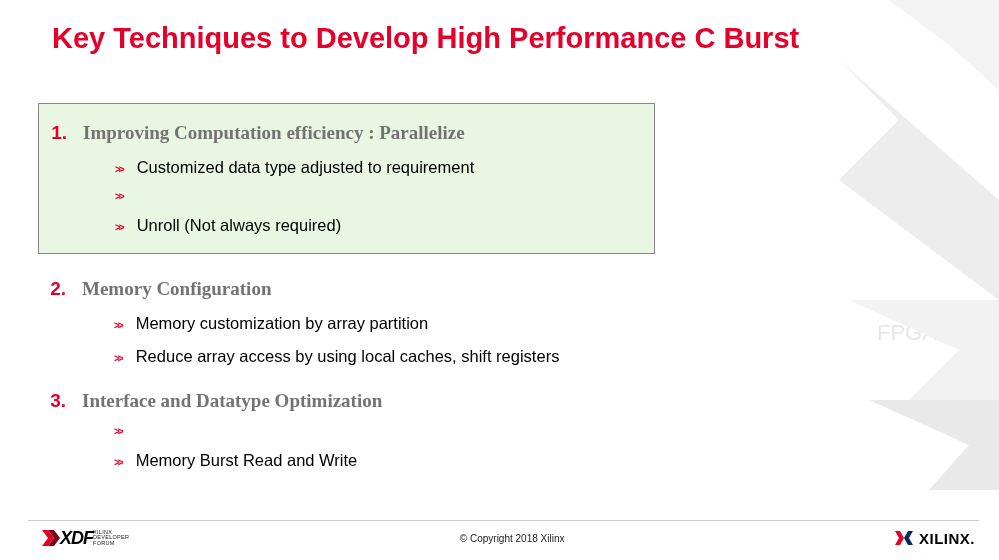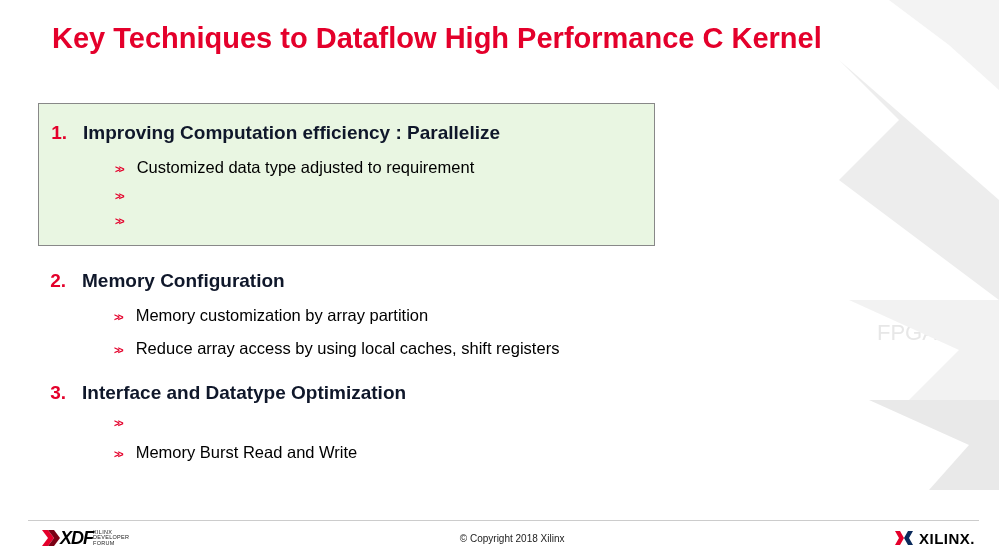--- a/index.html
+++ b/index.html
@@ -33,23 +33,24 @@
     color: #E4002B;
     font-weight: bold;
     font-size: 19px;
     width: 44px;
     text-align: right;
     padding-right: 16px;
     flex-shrink: 0;
   }
   .num.plain { color: #E4002B; }
   .section-heading {
-    color: #0f172a;
+    color: #737373;
     font-weight: bold;
     font-size: 19px;
+    font-family: Liberation Serif, serif;
   }
   .sub { display: flex; align-items: baseline; margin: 14px 0 0 0; padding-left: 76px; }
   .section.highlight .sub:first-of-type { margin-top: 6px; }
   .dbl-chevron {
     color: #E4002B;
     font-weight: bold;
     font-size: 10px;
     letter-spacing: -2px;
     margin-right: 14px;
     flex-shrink: 0;
@@ -76,38 +77,39 @@
 <body>
 
 <svg class="bg-shapes" viewBox="0 0 300 560">
   <polygon points="190,0 300,0 300,90 250,45" fill="#f3f3f3"></polygon>
   <polygon points="140,60 300,200 300,300 140,180 200,120" fill="#ededed"></polygon>
   <text x="178" y="340" fill="#e7e7e7" font-size="22" font-family="Arial">FPGA</text>
   <polygon points="150,300 300,300 300,400 210,400 260,350" fill="#f2f2f2"></polygon>
   <polygon points="170,400 300,400 300,490 230,490 270,445" fill="#e9e9e9"></polygon>
 </svg>
 
-<div class="slide-title">Key Techniques to Dataflow High Performance C Kernel</div>
+<div class="slide-title">Key Techniques to Develop High Performance C Burst</div>
 
 <div class="content">
 
   <div class="section highlight">
     <div class="section-row">
       <div class="num">1.</div>
       <div class="section-heading">Improving Computation efficiency : Parallelize</div>
     </div>
     <div class="sub">
       <span class="dbl-chevron">&gt;&gt;</span>
       <span class="sub-text">Customized data type adjusted to requirement</span>
     </div>
     <div class="sub">
       <span class="dbl-chevron">&gt;&gt;</span>
     </div>
     <div class="sub">
       <span class="dbl-chevron">&gt;&gt;</span>
+      <span class="sub-text">Unroll (Not always required)</span>
     </div>
   </div>
 
   <div class="section">
     <div class="section-row">
       <div class="num plain">2.</div>
       <div class="section-heading">Memory Configuration</div>
     </div>
     <div class="sub">
       <span class="dbl-chevron">&gt;&gt;</span>

